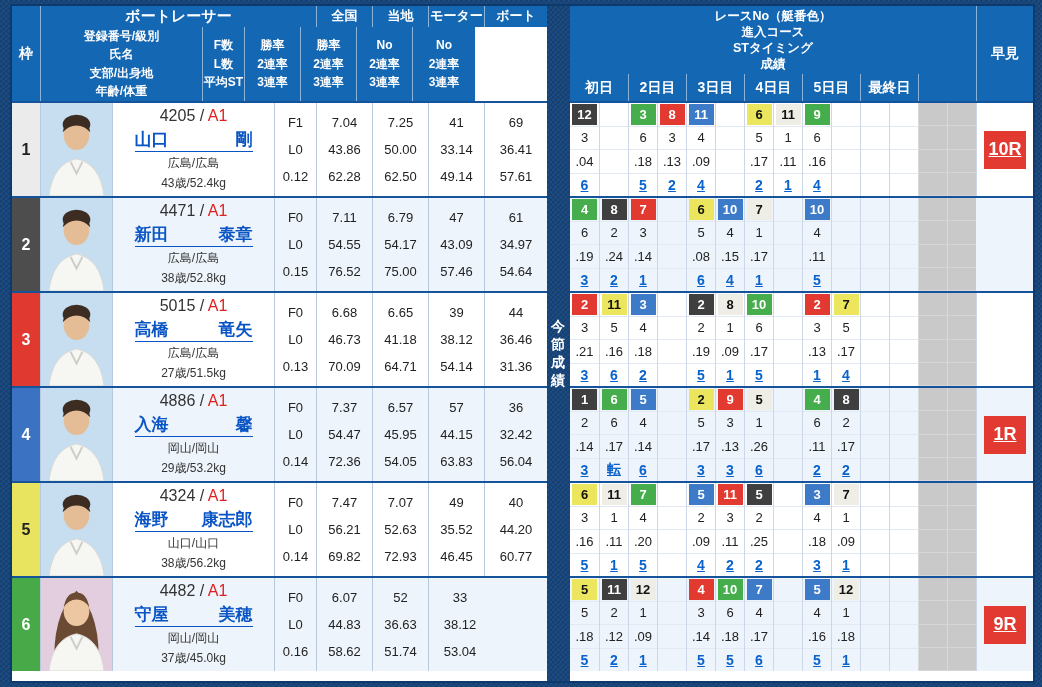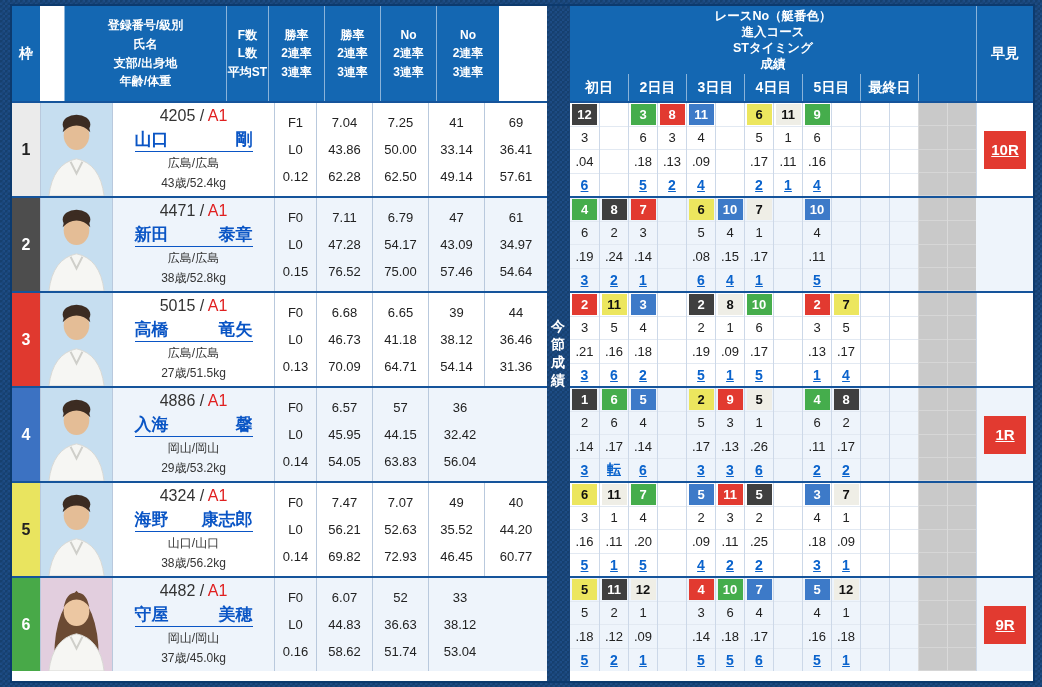--- a/index.html
+++ b/index.html
@@ -21,21 +21,21 @@
   .ltable{width:535px;display:flex;flex-direction:column;}
   .lhead{display:flex;height:95px;}
   .waku-h{width:28px;font-size:14px;border-left:none;}
   .lhead-main{flex:1;display:flex;flex-direction:column;}
   .lhead-top{display:flex;height:27px;}
   .br-h{width:276px;font-size:15px;}
   .group-heads{display:flex;flex:1;}
   .gh{font-size:13px;}
   .lhead-bot{display:flex;flex:1;}
   .photo-h{width:72px;font-size:12px;}
-  .info-h{width:162px;margin-left:24px;}
+  .info-h{width:162px;}
   .fl-h{width:42px;}
   .group-subs{display:flex;flex:1;}
   .gs{font-size:12px;}
   .g0,.s0{width:56px}.g1,.s1{width:56px}.g2,.s2{width:56px}.g3,.s3{width:63px}
   
   .lrow{display:flex;height:95px;border-top:2px solid #15549b;background:#fff;}
   .lrow.alt{background:#eef4fb;}
   .cell{border-left:1px solid #b9c9dd;display:flex;align-items:center;justify-content:center;}
   .waku{width:28px;border-left:none;font-size:16px;font-weight:bold;}
   .photo{width:72px;padding:0;overflow:hidden;align-items:stretch;justify-content:stretch;cursor:pointer;}
@@ -66,31 +66,40 @@
   .rrow.alt{background:#eef4fb;}
   .sub{width:29px;display:flex;flex-direction:column;border-left:1px solid #ccd8e8;}
   .sub:first-child{border-left:none;}
   .slot{flex:1;display:flex;align-items:center;justify-content:center;border-bottom:1px solid #e2e9f2;font-size:13px;color:#222;}
   .slot:last-child{border-bottom:none;}
   .sub.gray{background:#c9c9c9;border-left:1px solid #dadada;}
   .sub.gray .slot{border-bottom:1px solid #d6d6d6;}
   .racebox{width:25px;height:21px;display:flex;align-items:center;justify-content:center;font-size:13px;font-weight:bold;}
   .res-link{color:#0a63cc;font-weight:bold;font-size:14px;text-decoration:underline;cursor:pointer;}
   .hayami-cell{width:57px;display:flex;align-items:center;justify-content:center;border-left:1px solid #ccd8e8;}
-  .hayami-link{width:42px;height:38px;display:flex;align-items:center;justify-content:center;color:#fff;font-weight:bold;font-size:15px;text-decoration:underline;cursor:pointer;}
+  .hayami-link{width:42px;height:38px;display:flex;align-items:center;justify-content:center;color:#fff;font-weight:bold;font-size:18px;text-decoration:underline;cursor:pointer;}
 </style>
 </head>
 <body>
 
 <div class="board">
 
   <div class="ltable">
     <div class="lhead">
       <div class="hcell waku-h">枠</div>
       <div class="lhead-main">
+        <div class="lhead-top">
+          <div class="hcell br-h">ボートレーサー</div>
+          <div class="group-heads" id="group-heads">
+              <div class="hcell gh g0">全国</div>
+              <div class="hcell gh g1">当地</div>
+              <div class="hcell gh g2">モーター</div>
+              <div class="hcell gh g3">ボート</div>
+            </div>
+        </div>
         <div class="lhead-bot">
           <div class="hcell hcol info-h" id="info-h">
               <div>登録番号/級別</div>
               <div>氏名</div>
               <div>支部/出身地</div>
               <div>年齢/体重</div>
             </div>
           <div class="hcell hcol fl-h" id="fl-h">
               <div>F数</div>
               <div>L数</div>
@@ -190,21 +199,21 @@
             <div>広島/広島</div>
             <div>38歳/52.8kg</div>
           </div>
           <div class="cell stat flc">
             <span>F0</span>
             <span>L0</span>
             <span>0.15</span>
           </div>
           <div class="cell stat s0">
             <span>7.11</span>
-            <span>47.28</span>
+            <span>54.55</span>
             <span>76.52</span>
           </div>
           <div class="cell stat s1">
             <span>6.79</span>
             <span>54.17</span>
             <span>75.00</span>
           </div>
           <div class="cell stat s2">
             <span>47</span>
             <span>43.09</span>
@@ -281,20 +290,25 @@
               <span>入海</span>
               <span>馨</span>
             </a>
             <div>岡山/岡山</div>
             <div>29歳/53.2kg</div>
           </div>
           <div class="cell stat flc">
             <span>F0</span>
             <span>L0</span>
             <span>0.14</span>
+          </div>
+          <div class="cell stat s0">
+            <span>7.37</span>
+            <span>54.47</span>
+            <span>72.36</span>
           </div>
           <div class="cell stat s1">
             <span>6.57</span>
             <span>45.95</span>
             <span>54.05</span>
           </div>
           <div class="cell stat s2">
             <span>57</span>
             <span>44.15</span>
             <span>63.83</span>

